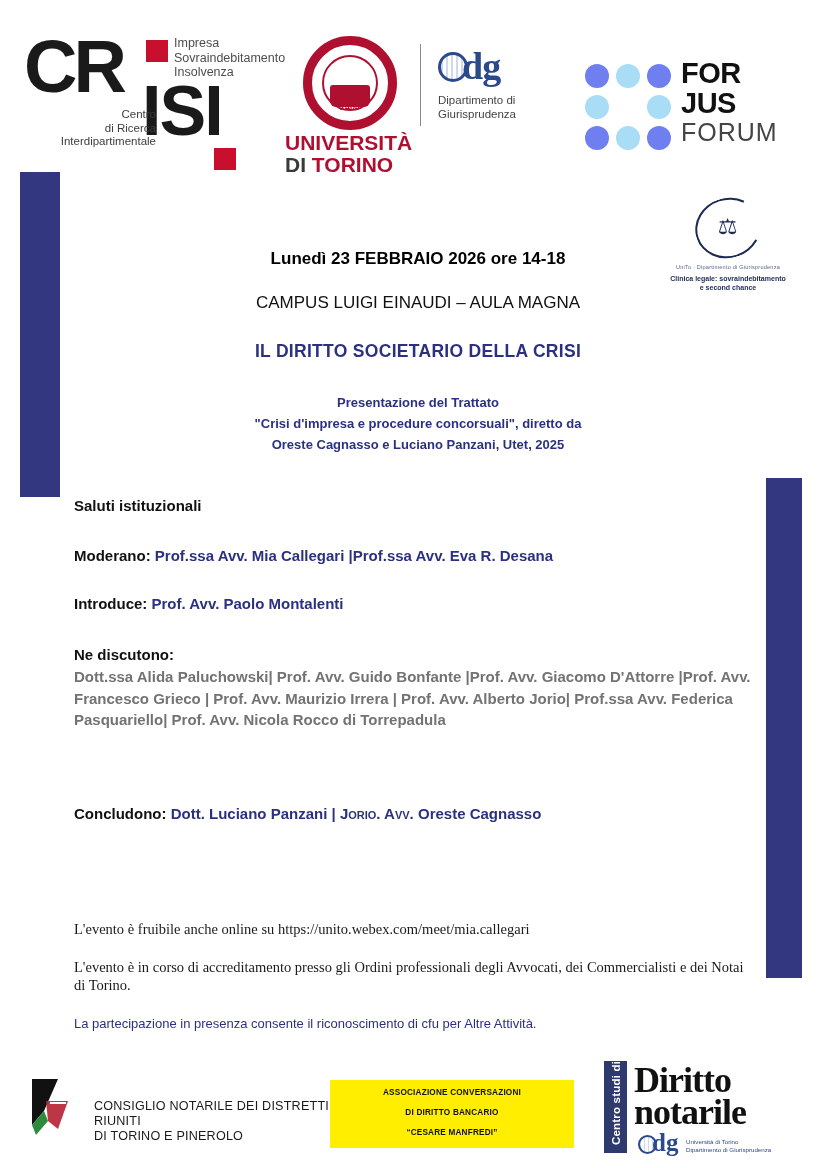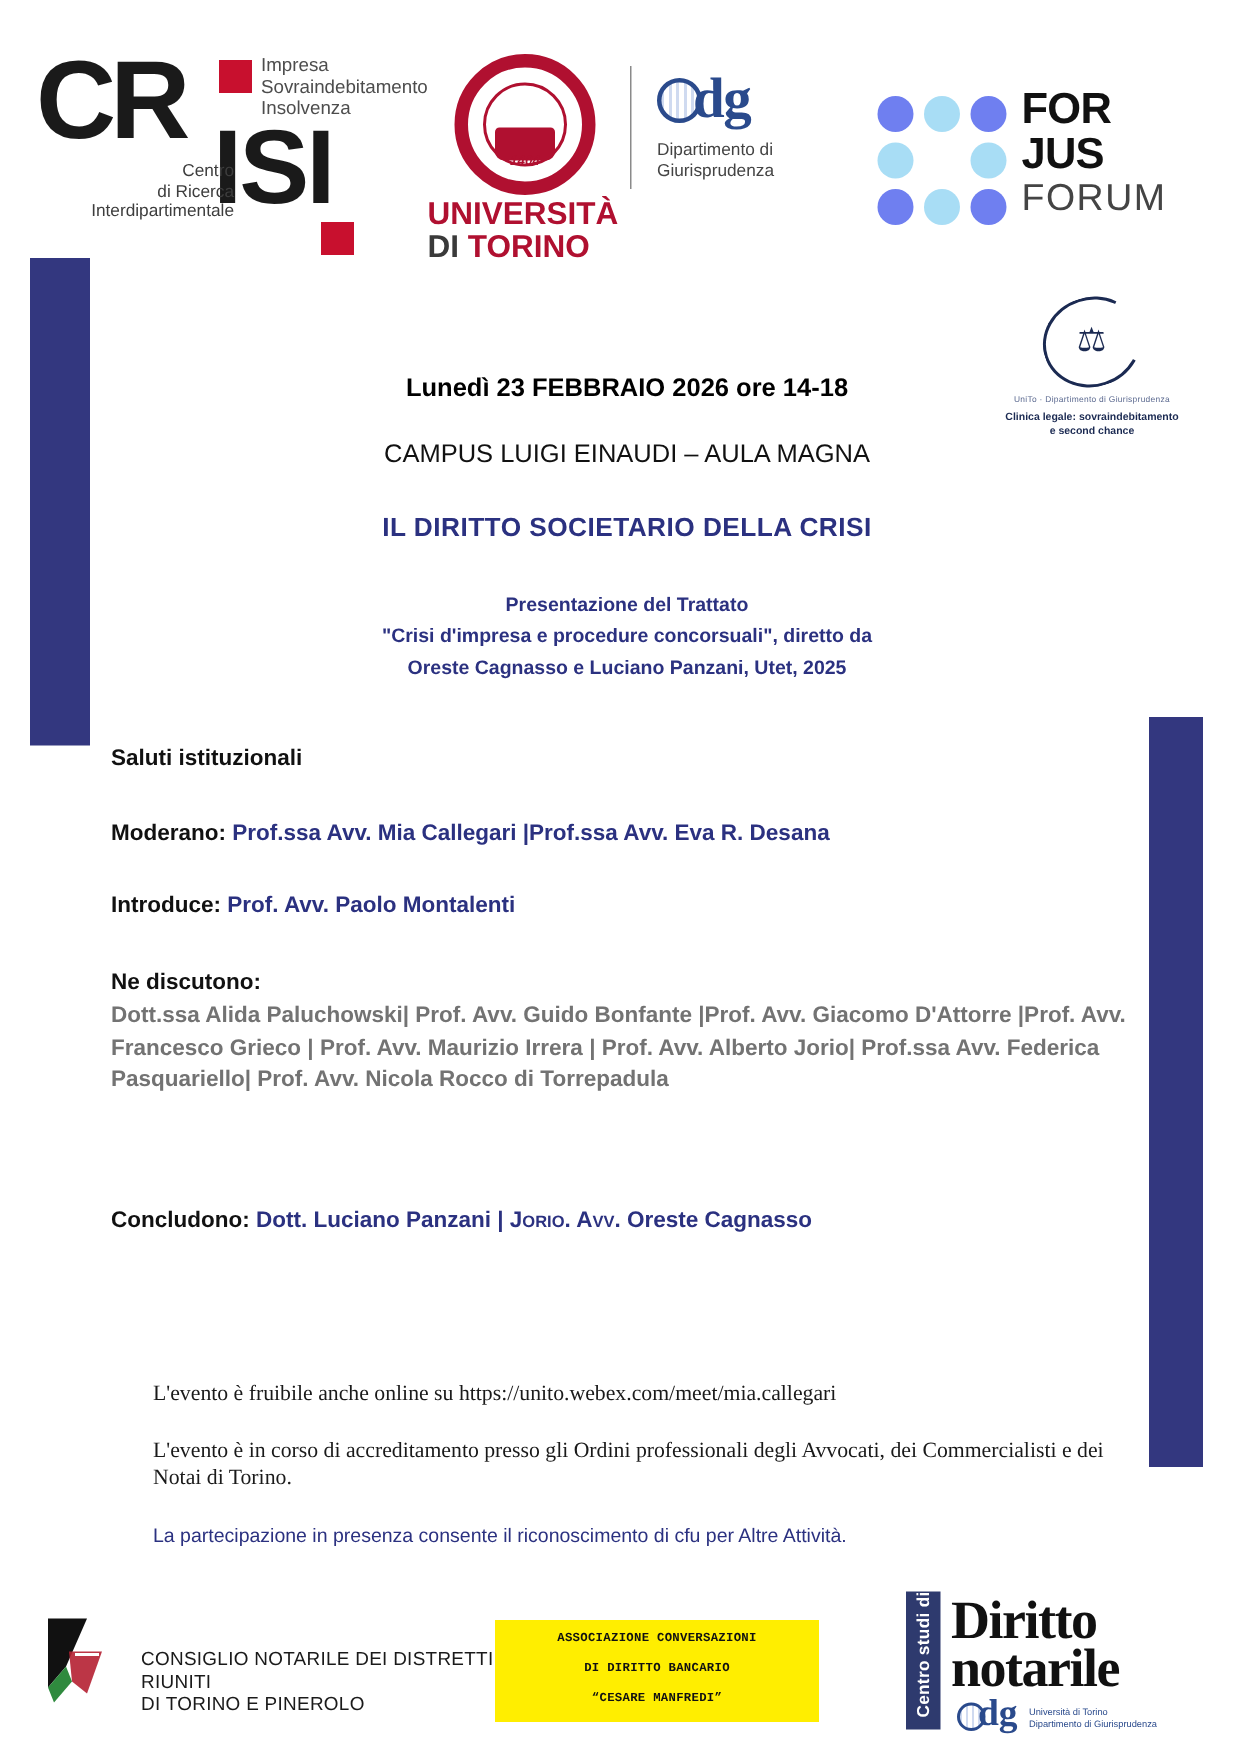--- a/index.html
+++ b/index.html
@@ -144,21 +144,21 @@
   .l-intro .n{color:#2b3180;}
   .l-ne{font-size:15px;margin-top:34px;font-weight:bold;color:#111;}
   .l-names{
     font-size:15px;font-weight:bold;color:#737373;line-height:21.5px;
     margin-top:3px;
   }
   .l-concl{font-size:15px;margin-top:74px;font-weight:bold;color:#111;}
   .l-concl .n{color:#2b3180;}
   .sc{font-variant:small-caps;}
 
-  .notes{padding-left:74px;padding-right:80px;margin-left:28px;}
+  .notes{padding-left:74px;padding-right:80px;}
   .note-serif{
     font-family:"Liberation Serif", serif;
     font-size:14.5px;line-height:18px;color:#1a1a1a;
   }
   #note-online{margin-top:98px;}
   #note-accred{margin-top:20px;}
   #note-cfu{
     margin-top:22px;font-family:"Liberation Sans", sans-serif;
     font-size:13px;color:#2b3180;
   }
@@ -167,22 +167,22 @@
   .footer{position:absolute;left:0;top:1055px;width:826px;height:113px;}
 
   #logo-notarile{position:absolute;left:28px;top:22px;width:300px;height:70px;}
   .nt-flag{position:absolute;left:0;top:0;width:46px;height:62px;}
   .nt-txt{
     position:absolute;left:66px;top:22px;width:240px;
     font-size:12.6px;line-height:15px;color:#1a1a1a;letter-spacing:.2px;
   }
 
   #logo-conversazioni{
-    position:absolute;left:330px;top:25px;width:216px;height:68px;
-    background:#ffee00;text-align:center;font-family:Liberation Mono, monospace;
+    position:absolute;left:330px;top:25px;width:244px;height:68px;
+    background:#ffee00;text-align:center;
   }
   .cv-l{font-size:8.2px;font-weight:bold;color:#111;letter-spacing:.2px;}
   #cv-l1{padding-top:8px;}
   #cv-l2{padding-top:11px;}
   #cv-l3{padding-top:11px;}
 
   #logo-centrostudi{position:absolute;left:604px;top:6px;width:200px;height:104px;}
   .cs-bar{
     position:absolute;left:0;top:0;width:23px;height:92px;background:#2e3a6e;
   }

